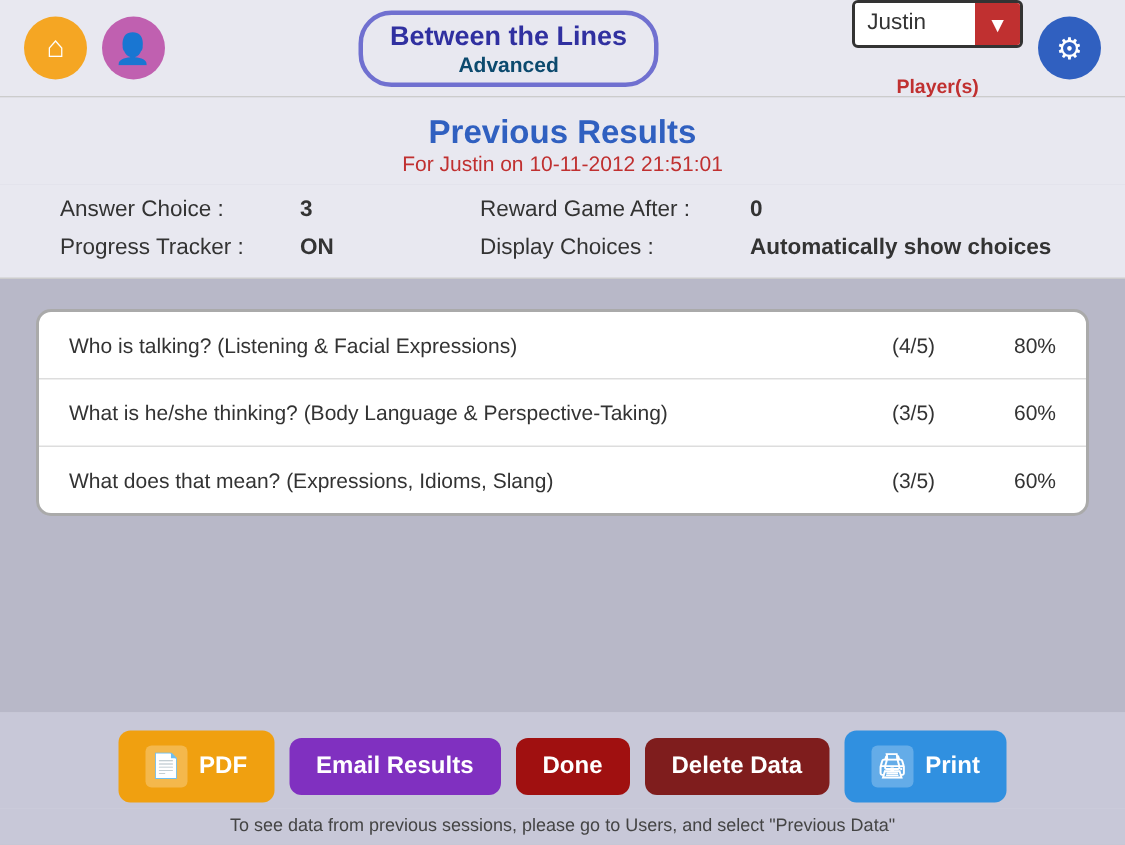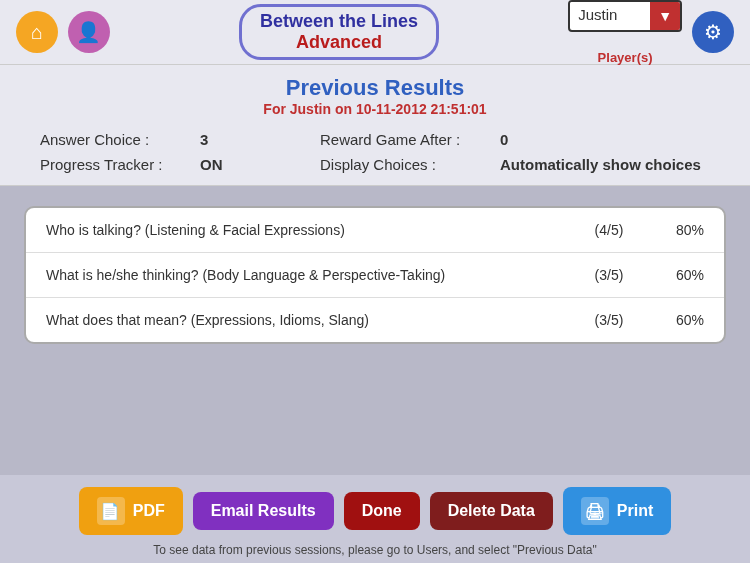--- a/index.html
+++ b/index.html
@@ -50,22 +50,22 @@
       border-radius: 22px;
       padding: 4px 18px;
       display: inline-block;
     }
     .logo-title {
       font-size: 18px;
       font-weight: bold;
       color: #3030a0;
     }
     .logo-subtitle {
-      font-size: 18px;
-      color: #b91c1c;
+      font-size: 14px;
+      color: #0c4a6e;
       font-weight: bold;
     }
 
     .player-area {
       display: flex;
       flex-direction: column;
       align-items: center;
     }
     .player-select-wrap {
       display: flex;
@@ -104,21 +104,21 @@
       padding: 10px 0 6px;
     }
     .session-results-title {
       font-size: 22px;
       font-weight: bold;
       color: #3060c0;
     }
     .session-subtitle {
       font-size: 14px;
       color: #c03030;
-      font-weight: bold;
+      font-weight: normal;
     }
 
     
     .info-area {
       background: #e8e8f0;
       padding: 8px 40px 12px;
       display: flex;
       flex-direction: column;
       gap: 8px;
       border-bottom: 1px solid #ccc;

